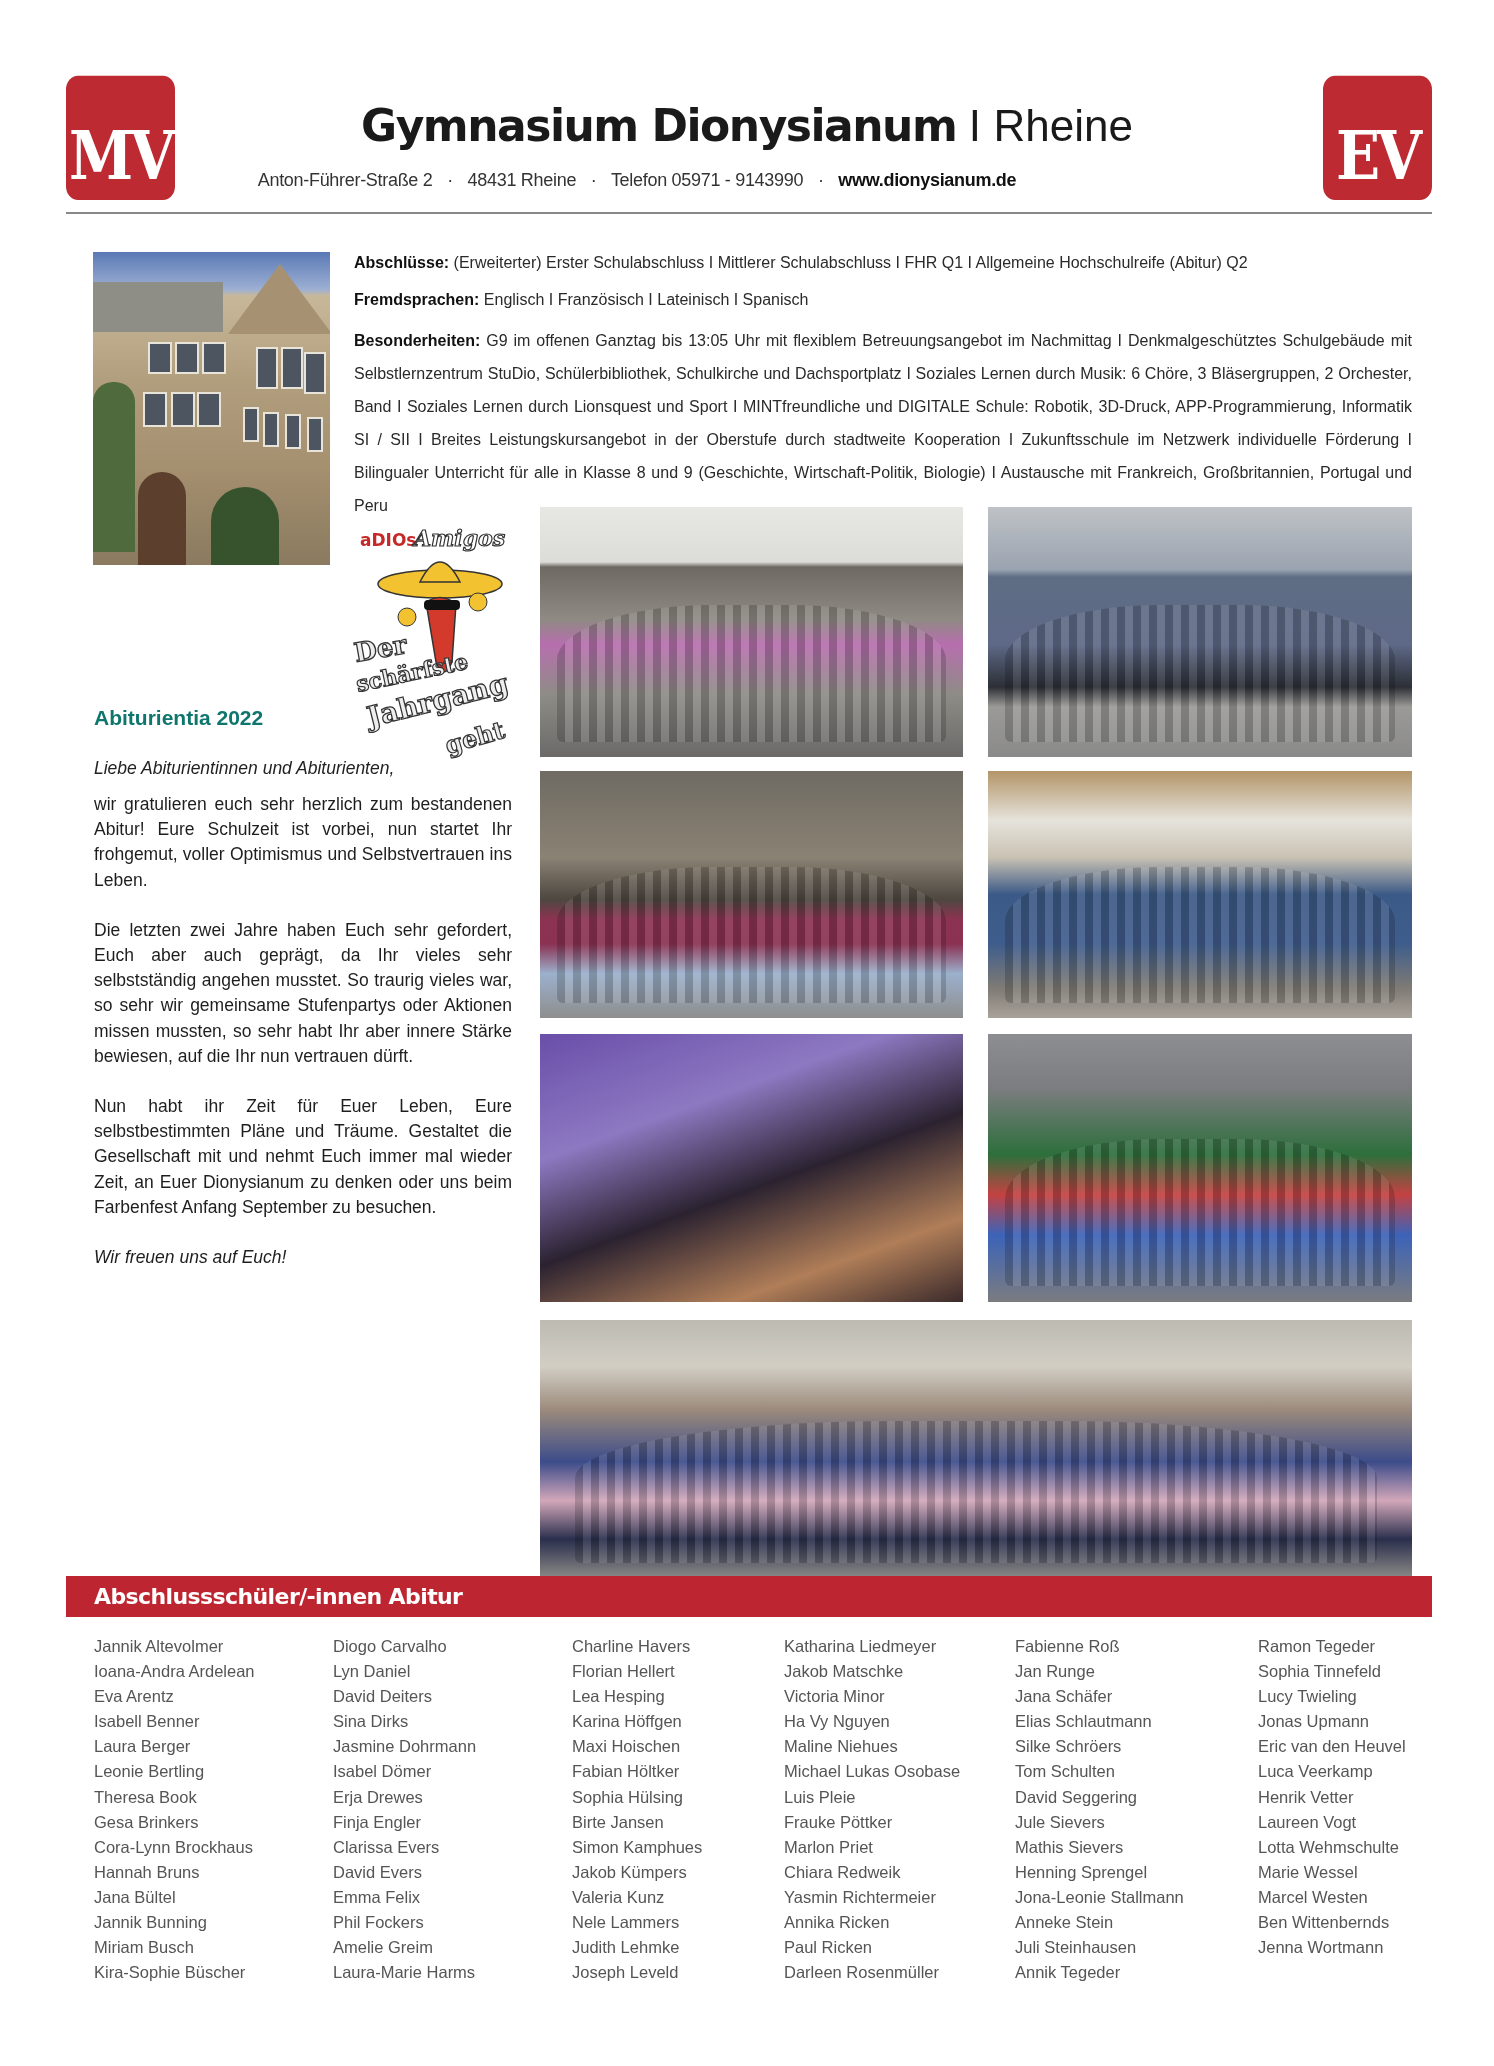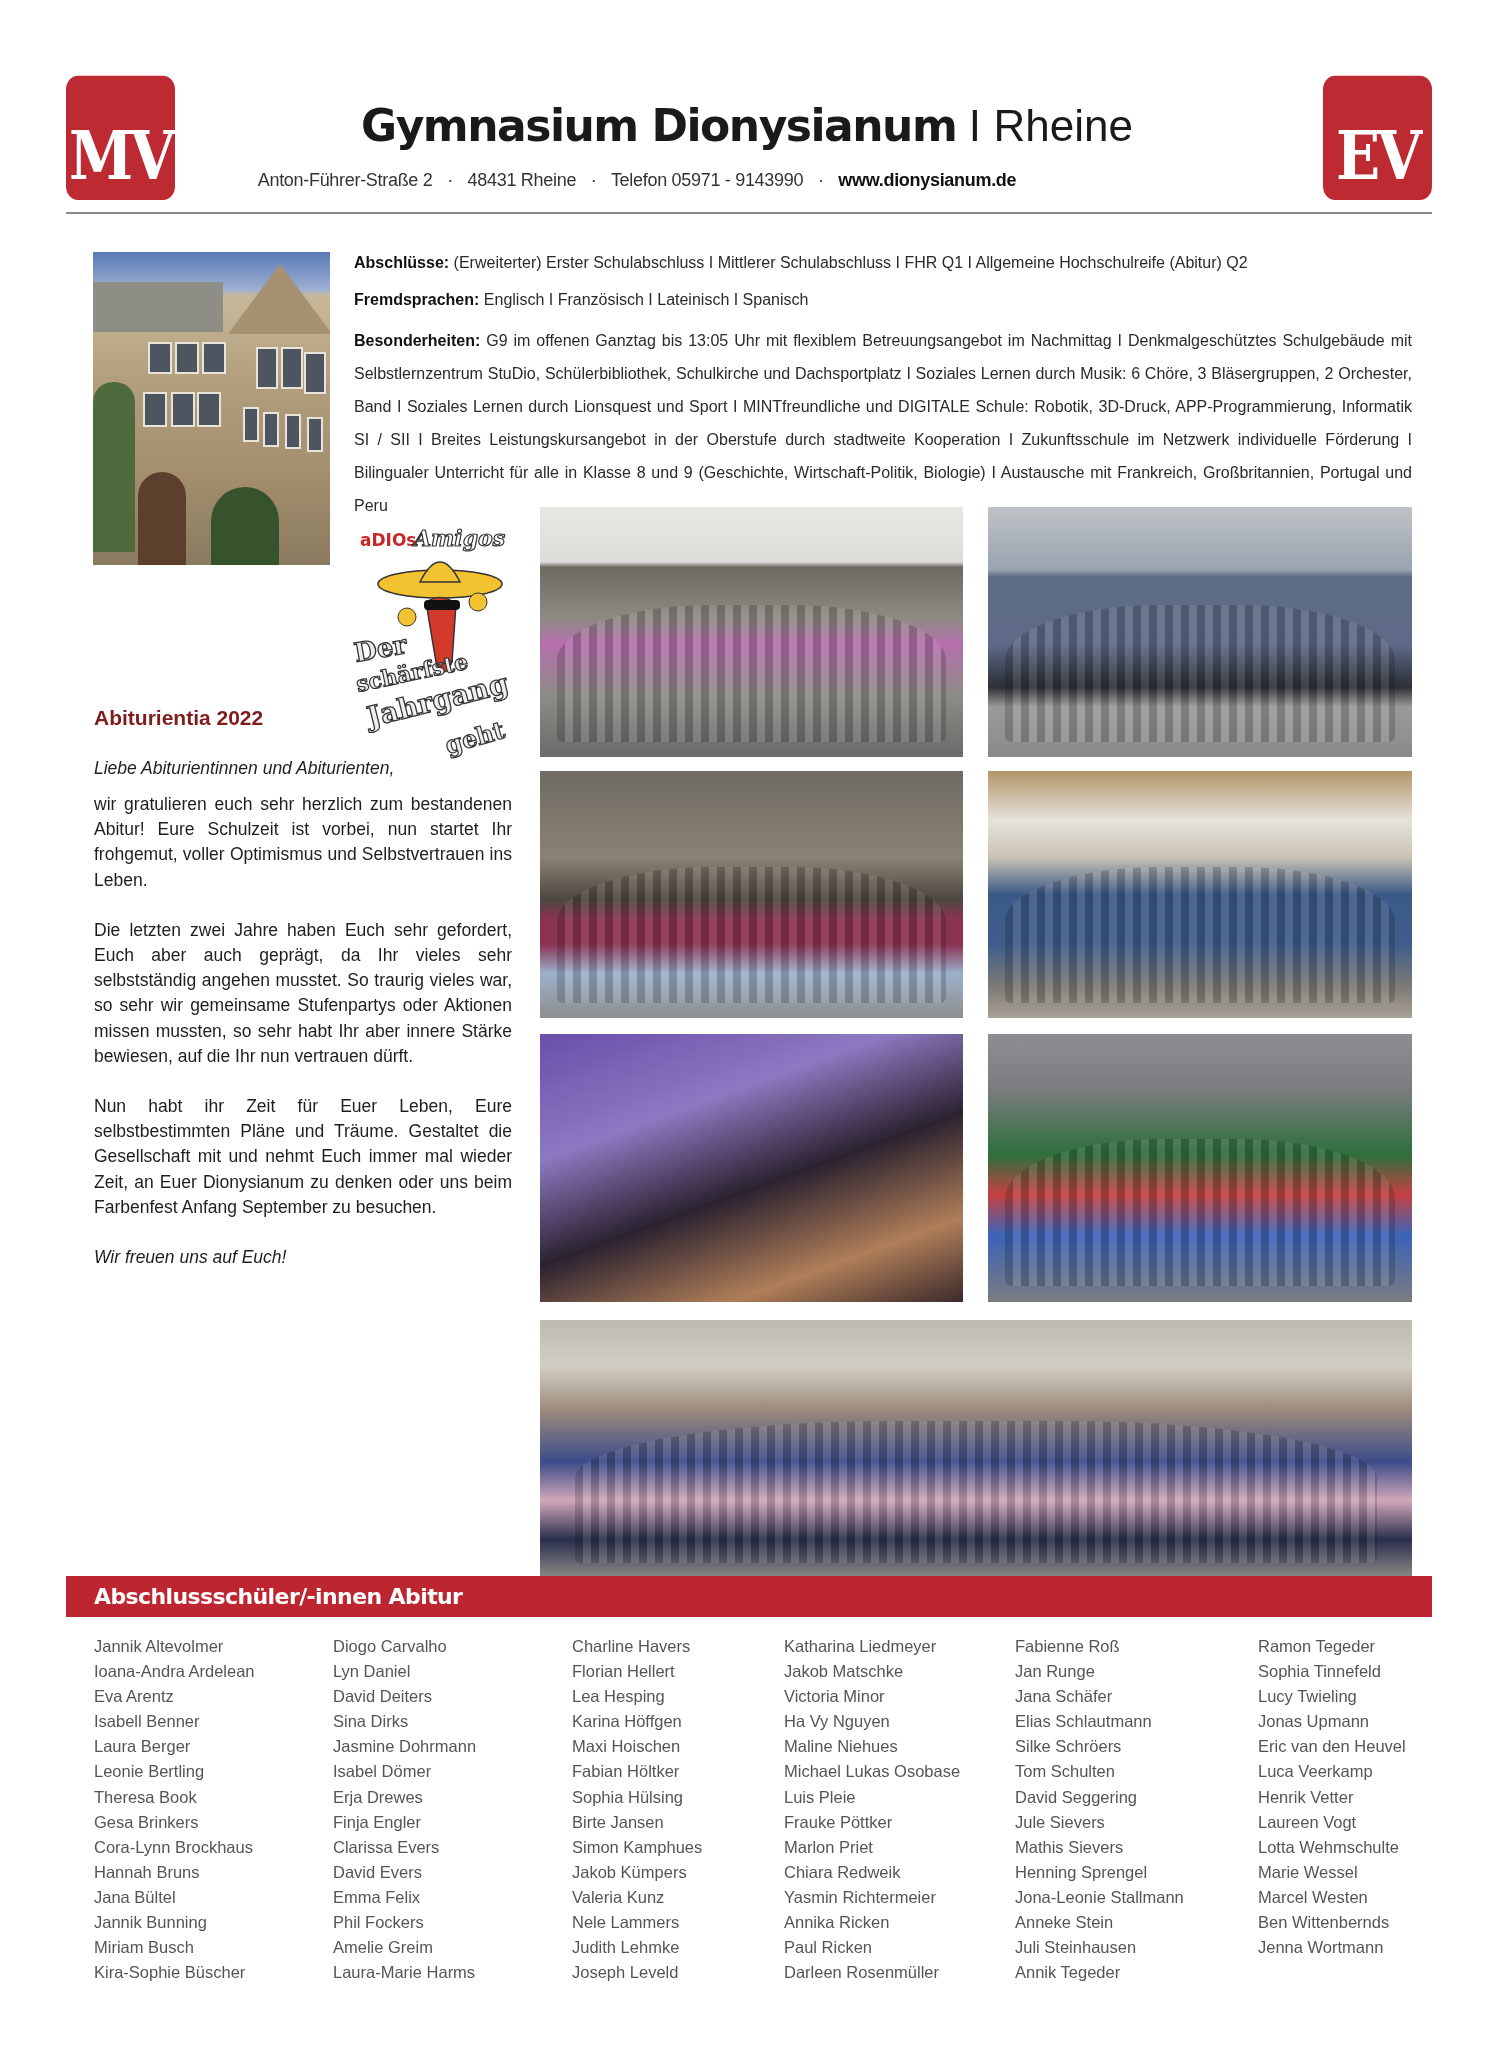--- a/index.html
+++ b/index.html
@@ -47,21 +47,21 @@
 
   .mascot { position: absolute; left: 352px; top: 512px; width: 176px; height: 250px; }
 
   .info-block { position: absolute; left: 354px; top: 250px; width: 1058px; font-size: 16px; line-height: 25px; color: #2a2a2a; }
   .info-line { margin-bottom: 0; }
   .info-line + .info-line { margin-top: 12px; }
   .info-line b { font-weight: bold; color: #111; }
   .info-line.justify { text-align: justify; line-height: 33px; }
 
   .letter { position: absolute; left: 94px; width: 418px; font-size: 17.5px; line-height: 25.2px; color: #1e1e1e; }
-  .letter-heading { position: absolute; left: 94px; top: 706px; font-size: 21px; font-weight: bold; color: #7f1d1d; }
+  .letter-heading { position: absolute; left: 94px; top: 706px; font-size: 21px; font-weight: bold; color: #0f766e; }
   .letter-greeting { position: absolute; left: 94px; top: 758px; font-size: 17.5px; font-style: italic; color: #222; }
   .letter p { text-align: justify; }
   .letter p + p { margin-top: 25px; }
   .letter .closing { font-style: italic; }
   .letter .sig { font-weight: bold; }
 
   .grid-photo { position: absolute; }
   .gp-1 { left: 540px; top: 507px; width: 423px; height: 250px; background: linear-gradient(180deg,#e7e7e4 0%, #dcdcd8 22%, #6e6a62 24%, #8f8a84 45%, #b76fae 55%, #8e8c86 75%, #6b6a69 100%); }
   .gp-2 { left: 988px; top: 507px; width: 424px; height: 250px; background: linear-gradient(180deg,#bfc2c6 0%, #9aa3b0 25%, #5e6d84 28%, #5e6987 55%, #2c2f36 72%, #9b9a97 80%, #8a8a8a 100%); }
   .gp-3 { left: 540px; top: 771px; width: 423px; height: 247px; background: linear-gradient(180deg,#6f6b63 0%, #8a8273 35%, #4d4740 52%, #8c3352 60%, #8b3152 70%, #9bb0cc 82%, #8e8e8e 100%); }

